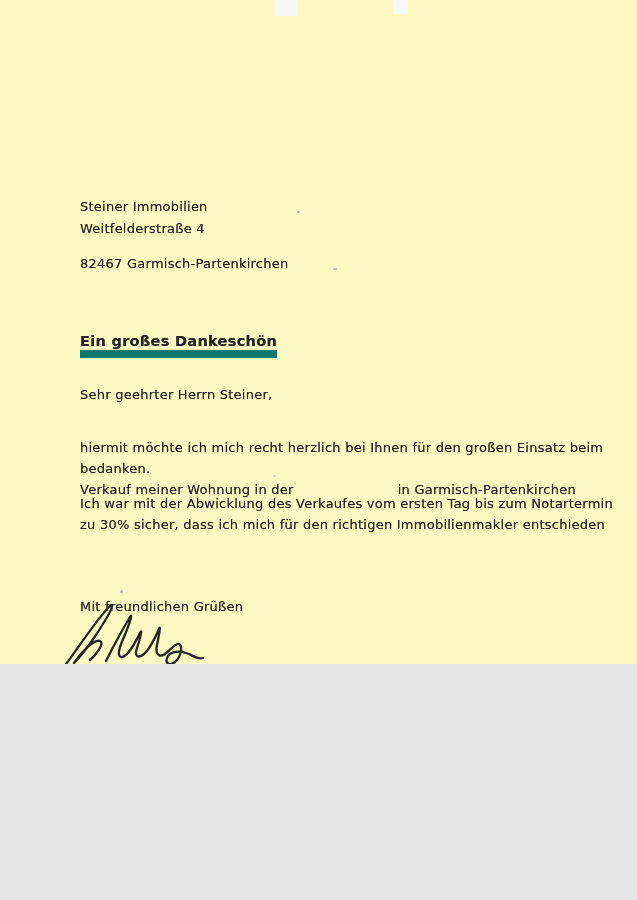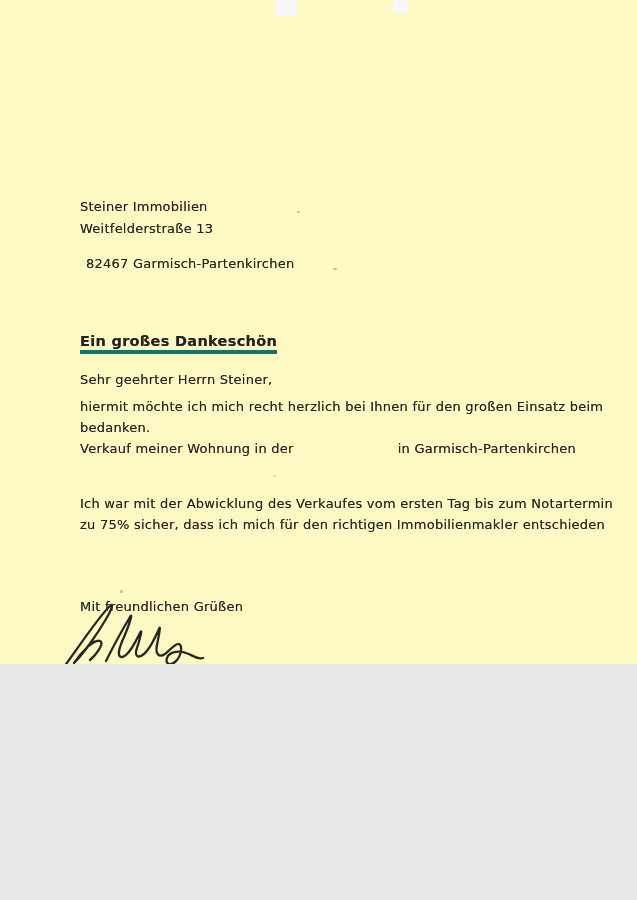--- a/index.html
+++ b/index.html
@@ -23,33 +23,33 @@
     left: 80px;
     font-size: 13px;
     line-height: 21px;
     letter-spacing: 0.25px;
     color: #232323;
     text-shadow: 0 0 0.5px rgba(20,20,20,0.55);
     white-space: nowrap;
   }
   .recipient { top: 196px; }
   .recipient .line { height: 22px; }
-  .recipient .city { margin-top: 13px; margin-left: 6px; }
+  .recipient .city { margin-top: 13px; }
   .subject {
     top: 331px;
     font-size: 14.5px;
     font-weight: bold;
     letter-spacing: 0.3px;
   }
   .subject span {
-    border-bottom: 4px solid #0f766e;
+    border-bottom: 8px solid #0f766e;
     padding-bottom: 1px;
   }
-  .salutation { top: 369px; text-align: center; }
-  .para1 { top: 396px; }
+  .salutation { top: 384px; text-align: center; }
+  .para1 { top: 437px; }
   .para2 { top: 493px; }
   .gap-spacer {
     display: inline-block;
     width: 104px;
   }
   .closing { top: 596px; }
   .signature {
     position: absolute;
     left: 60px;
     top: 601px;
@@ -88,41 +88,41 @@
   <div class="artifact a3"></div>
   <div class="artifact a4"></div>
   <div class="artifact a5"></div>
   <div class="speck s1"></div>
   <div class="speck s2"></div>
   <div class="speck s3"></div>
   <div class="speck s4"></div>
 
   <div class="txt recipient">
     <div class="line">Steiner Immobilien</div>
-    <div class="line">Weitfelderstraße 13</div>
+    <div class="line">Weitfelderstraße 4</div>
     <div class="line city">82467 Garmisch-Partenkirchen</div>
   </div>
 
   <div class="txt subject">
     <span>Ein großes Dankeschön</span>
   </div>
 
   <div class="txt salutation">Sehr geehrter Herrn Steiner,</div>
 
   <div class="txt para1">
     <div>hiermit möchte ich mich recht herzlich bei Ihnen für den großen Einsatz beim</div>
     <div>bedanken.</div>
     <div>
       <span>Verkauf meiner Wohnung in der</span><span class="gap-spacer"></span><span>in Garmisch-Partenkirchen</span>
     </div>
   </div>
 
   <div class="txt para2">
     <div>Ich war mit der Abwicklung des Verkaufes vom ersten Tag bis zum Notartermin</div>
-    <div>zu 75% sicher, dass ich mich für den richtigen Immobilienmakler entschieden</div>
+    <div>zu 30% sicher, dass ich mich für den richtigen Immobilienmakler entschieden</div>
   </div>
 
   <div class="txt closing">Mit freundlichen Grüßen</div>
 
   <div class="signature">
     <svg viewBox="0 0 148 72" xmlns="http://www.w3.org/2000/svg" fill="none" stroke="#262626" stroke-width="2.3" stroke-linecap="round" stroke-linejoin="round">
       <path d="M4 66 C20 44 40 14 50 5 C54 1 52 8 46 18 C38 32 24 52 14 62 C22 50 34 38 40 40 C45 42 36 54 30 59"></path>
       <path d="M46 60 C54 44 64 26 70 16 C73 11 70 22 64 36 C59 47 57 55 61 56 C67 57 74 44 80 32 C83 26 80 38 77 47 C74 55 78 58 84 53 C90 48 95 37 99 28 C101 23 99 34 97 44 C95 53 99 57 105 53 C110 49 116 42 119 43 C123 45 121 56 115 61 C110 65 105 63 107 57 C109 51 118 49 126 52 C133 54 137 59 143 57"></path>
     </svg>
   </div>

